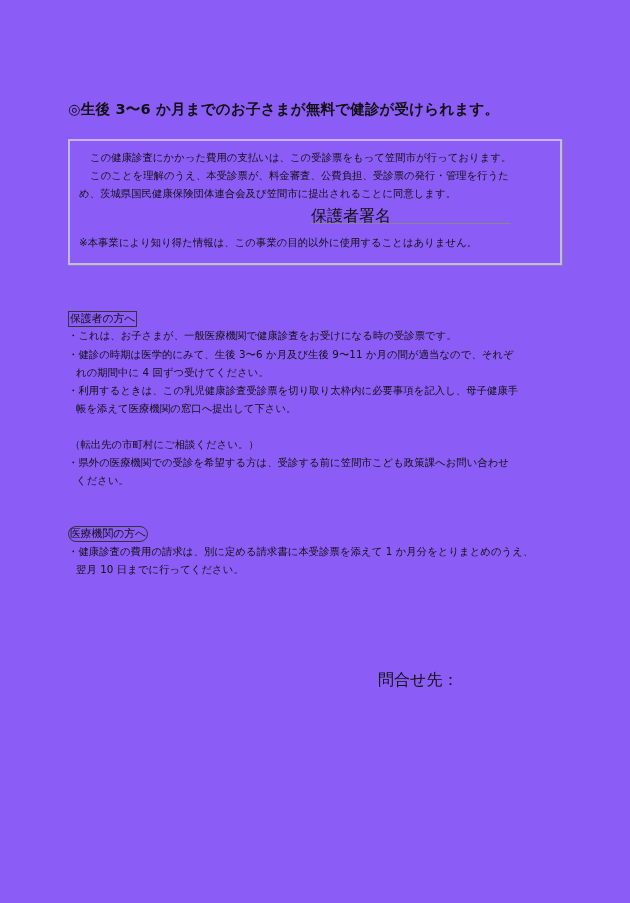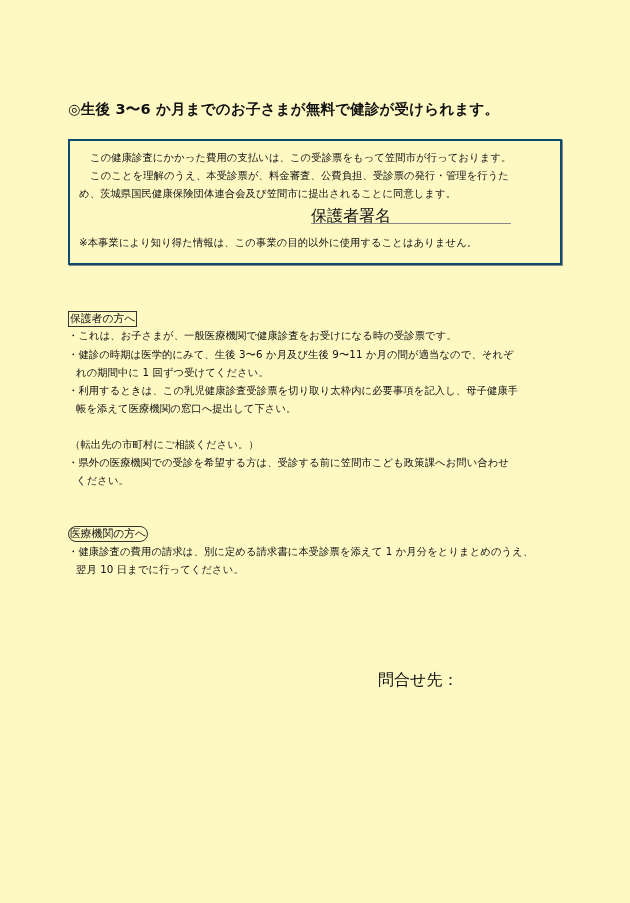--- a/index.html
+++ b/index.html
@@ -12,38 +12,38 @@
       height: 903px;
       position: relative;
       overflow: hidden;
       font-family: "DejaVu Sans", "Liberation Sans", sans-serif;
       color: #111111;
     }
     .page {
       position: absolute;
       left: 0; top: 0;
       width: 630px; height: 903px;
-      background: #fef9c3;
+      background: #8b5cf6;
     }
     .title {
       position: absolute;
       left: 68px;
       top: 100px;
       font-size: 14.5px;
       font-weight: bold;
       letter-spacing: 0.2px;
       white-space: nowrap;
     }
     .consent-box {
       position: absolute;
       left: 68px;
       top: 139px;
       width: 490px;
       height: 122px;
-      border: 2px solid #0c4a6e;
+      border: 2px solid #c4b5fd;
       box-shadow: 1px 1px 0 #888888;
       box-sizing: content-box;
     }
     .consent-line {
       position: absolute;
       font-size: 10.3px;
       white-space: nowrap;
       letter-spacing: 0.1px;
     }
     .signature {
@@ -98,21 +98,21 @@
     <div class="consent-line" style="left:9px; top:46px;">め、茨城県国民健康保険団体連合会及び笠間市に提出されることに同意します。</div>
     <div class="signature">
       <span class="signature-label">保護者署名</span>
     </div>
     <div class="consent-line" style="left:9px; top:95px;">※本事業により知り得た情報は、この事業の目的以外に使用することはありません。</div>
   </div>
 
   <div class="section-heading" style="top:311px;text-align:right;">保護者の方へ</div>
   <div class="bullet-line" style="top:329px;font-family:Liberation Mono, monospace;">・これは、お子さまが、一般医療機関で健康診査をお受けになる時の受診票です。</div>
   <div class="bullet-line" style="top:347px;">・健診の時期は医学的にみて、生後 3〜6 か月及び生後 9〜11 か月の間が適当なので、それぞ</div>
-  <div class="bullet-line" style="left:76px; top:365px;">れの期間中に 1 回ずつ受けてください。</div>
+  <div class="bullet-line" style="left:76px; top:365px;">れの期間中に 4 回ずつ受けてください。</div>
   <div class="bullet-line" style="top:383px;">・利用するときは、この乳児健康診査受診票を切り取り太枠内に必要事項を記入し、母子健康手</div>
   <div class="bullet-line" style="left:76px; top:401px;">帳を添えて医療機関の窓口へ提出して下さい。</div>
   <div class="bullet-line" style="left:70px; top:437px;">（転出先の市町村にご相談ください。）</div>
   <div class="bullet-line" style="top:455px;">・県外の医療機関での受診を希望する方は、受診する前に笠間市こども政策課へお問い合わせ</div>
   <div class="bullet-line" style="left:76px; top:473px;">ください。</div>
 
   <div class="section-heading" style="top:526px;border-radius:8px;">医療機関の方へ</div>
   <div class="bullet-line" style="top:544px;">・健康診査の費用の請求は、別に定める請求書に本受診票を添えて 1 か月分をとりまとめのうえ、</div>
   <div class="bullet-line" style="left:76px; top:562px;">翌月 10 日までに行ってください。</div>
 

